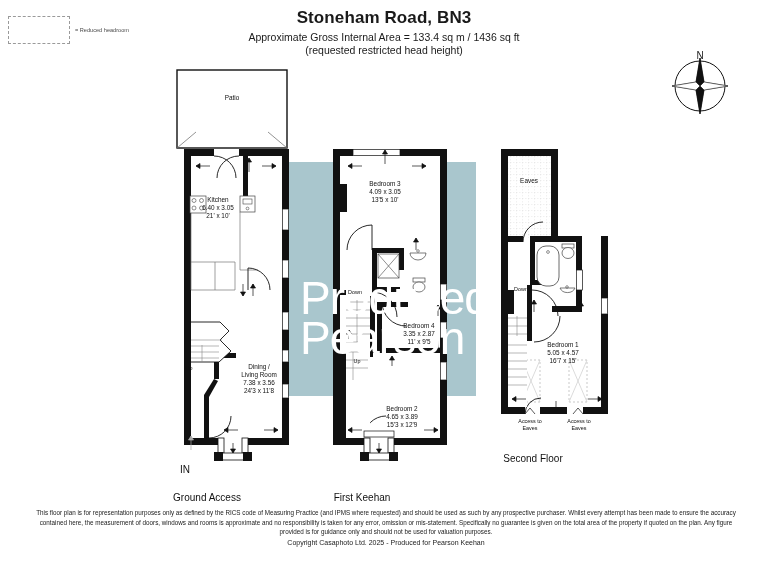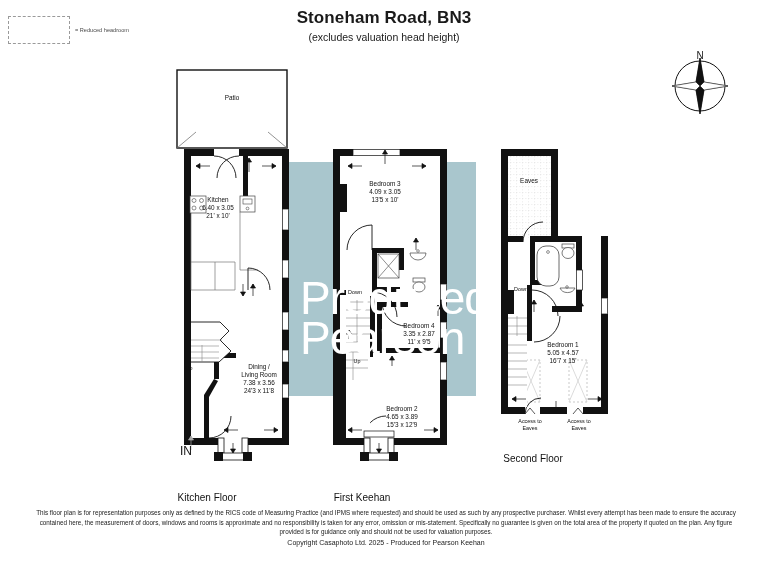--- a/index.html
+++ b/index.html
@@ -131,22 +131,23 @@
     position: absolute;
     font-size: 5.4px;
     line-height: 7px;
     color: #111;
     text-align: center;
     white-space: nowrap;
     transform: translateX(-50%);
   }
   .in-label {
     position: absolute;
-    font-size: 12px;
+    font-size: 10px;
     color: #111;
+    margin-top: 20px;
   }
   .floor-label {
     position: absolute;
     font-size: 10px;
     font-weight: normal;
     color: #111;
     white-space: nowrap;
     transform: translateX(-50%);
     margin-top: 8px;
   }
@@ -171,21 +172,22 @@
 
 <div class="stage">
 
   <div id="legend">
     <div id="legend-swatch"></div>
     <div id="legend-label">= Reduced headroom</div>
   </div>
 
   <div id="title-block">
     <div id="plan-title">Stoneham Road, BN3</div>
-    <div id="plan-note">(excludes valuation head height)</div>
+    <div id="plan-area">Approximate Gross Internal Area = 133.4 sq m / 1436 sq ft</div>
+    <div id="plan-note">(requested restricted head height)</div>
   </div>
 
   <div id="compass">
     <div id="compass-letter">N</div>
     <svg width="72" height="68" viewBox="0 0 72 68">
       <circle cx="36" cy="36" r="25" fill="none" stroke="#111" stroke-width="1"></circle>
       <polygon points="36,8 40,32 36,36 32,32" fill="#111"></polygon>
       <polygon points="36,64 40,40 36,36 32,40" fill="#111"></polygon>
       <polygon points="8,36 32,40 36,36 32,32" fill="#111"></polygon>
       <polygon points="64,36 40,40 36,36 40,32" fill="#111"></polygon>
@@ -579,21 +581,21 @@
     <div class="tiny-label" style="left:521px; top:286px;">Down</div>
     <div class="tiny-label" style="left:530px; top:418px;">
       <span style="display:block">Access to</span>
       <span style="display:block">Eaves</span>
     </div>
     <div class="tiny-label" style="left:579px; top:418px;">
       <span style="display:block">Access to</span>
       <span style="display:block">Eaves</span>
     </div>
 
-    <div class="floor-label" style="left:207px; top:484px;">Kitchen Floor</div>
+    <div class="floor-label" style="left:207px; top:484px;">Ground Access</div>
     <div class="floor-label" style="left:362px; top:484px;">First Keehan</div>
     <div class="floor-label" style="left:533px; top:445px;">Second Floor</div>
   </div>
 
   <div id="footer">
     <div>This floor plan is for representation purposes only as defined by the RICS code of Measuring Practice (and IPMS where requested) and should be used as such by any prospective purchaser. Whilst every attempt has been made to ensure the accuracy contained here, the measurement of doors, windows and rooms is approximate and no responsibility is taken for any error, omission or mis-statement. Specifically no guarantee is given on the total area of the property if quoted on the plan. Any figure provided is for guidance only and should not be used for valuation purposes.</div>
     <div id="footer-copyright">Copyright Casaphoto Ltd. 2025 - Produced for Pearson Keehan</div>
   </div>
 
 </div>

